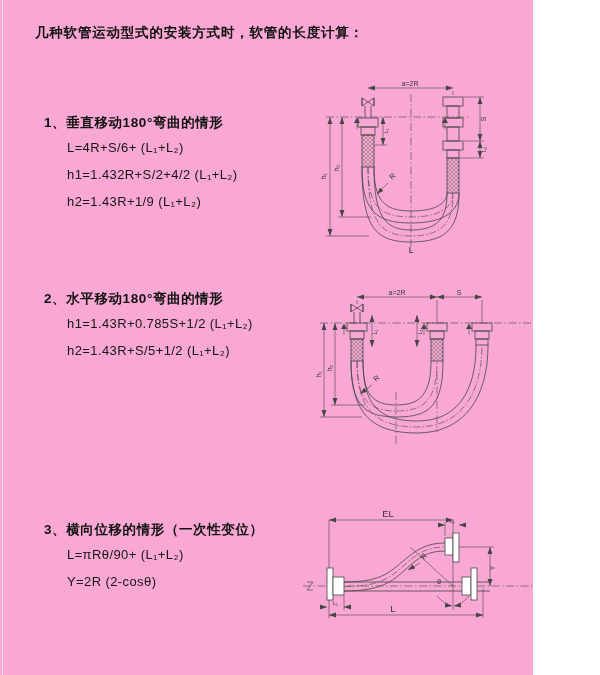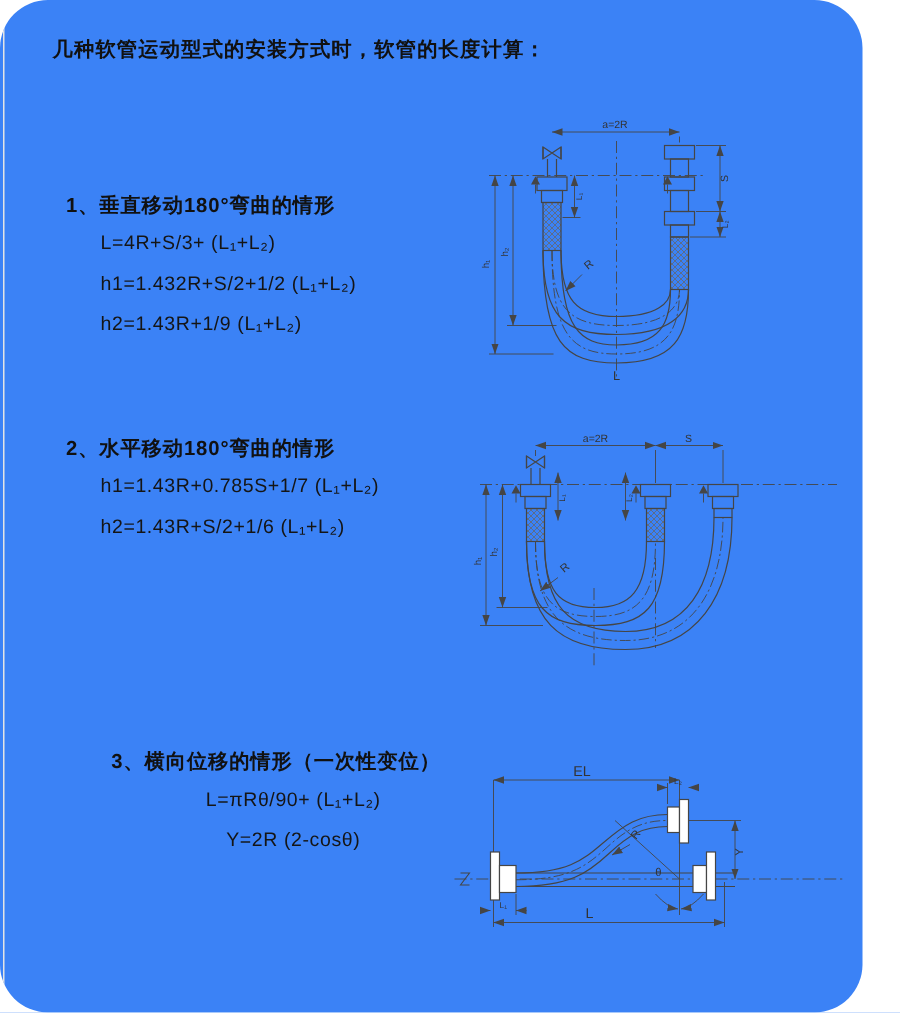--- a/index.html
+++ b/index.html
@@ -1,53 +1,53 @@
 <!DOCTYPE html>
 <html><head>
 <meta charset="utf-8">
 <style>
   html,body{margin:0;padding:0;background:#fff;}
-  .page{position:relative;width:575px;height:675px;background:#3b82f6;overflow:hidden;
-        font-family:"Liberation Sans","DejaVu Sans",sans-serif;color:#1c1c1c;border-radius:32px;}
+  .page{position:relative;width:533px;height:675px;background:#f9a8d4;overflow:hidden;
+        font-family:"Liberation Sans","DejaVu Sans",sans-serif;color:#1c1c1c;}
   .edge-line{position:absolute;left:2px;top:0;width:1px;height:675px;background:#e4e4e4;}
   .page-title{position:absolute;left:35px;top:24px;font-size:13.5px;font-weight:bold;
               letter-spacing:0.8px;color:#111;}
   .section{position:absolute;left:44px;width:280px;}
   .sec-heading{font-size:13.5px;font-weight:bold;line-height:17px;color:#111;letter-spacing:0.6px;}
   .formulas{margin:3px 0 0 23px;font-size:13px;line-height:27px;color:#151515;letter-spacing:0.4px;}
   .formula{white-space:pre;}
   .diag{position:absolute;}
   svg text{font-family:"Liberation Sans","DejaVu Sans",sans-serif;fill:#333;stroke:none;}
 </style>
 </head>
 <body>
 
 <div class="page">
   <div class="edge-line"></div>
 
   <div class="page-title">几种软管运动型式的安装方式时，软管的长度计算：</div>
 
-  <div class="section" style="top:114px;margin-top:14px;">
+  <div class="section" style="top:114px;">
     <div class="sec-heading">1、垂直移动180°弯曲的情形</div>
     <div class="formulas">
-      <div class="formula">L=4R+S/3+ (L₁+L₂)</div>
-      <div class="formula">h1=1.432R+S/2+1/2 (L₁+L₂)</div>
+      <div class="formula">L=4R+S/6+ (L₁+L₂)</div>
+      <div class="formula">h1=1.432R+S/2+4/2 (L₁+L₂)</div>
       <div class="formula">h2=1.43R+1/9 (L₁+L₂)</div>
     </div>
   </div>
 
   <div class="section" style="top:290px;">
     <div class="sec-heading">2、水平移动180°弯曲的情形</div>
     <div class="formulas">
-      <div class="formula">h1=1.43R+0.785S+1/7 (L₁+L₂)</div>
-      <div class="formula">h2=1.43R+S/2+1/6 (L₁+L₂)</div>
+      <div class="formula">h1=1.43R+0.785S+1/2 (L₁+L₂)</div>
+      <div class="formula">h2=1.43R+S/5+1/2 (L₁+L₂)</div>
     </div>
   </div>
 
-  <div class="section" style="top:499px;text-align:center;">
+  <div class="section" style="top:521px;">
     <div class="sec-heading">3、横向位移的情形（一次性变位）</div>
     <div class="formulas">
       <div class="formula">L=πRθ/90+ (L₁+L₂)</div>
       <div class="formula">Y=2R (2-cosθ)</div>
     </div>
   </div>
 
   <svg class="diag" style="left:312px;top:76px;" width="236" height="182" viewBox="0 0 236 182">
     <defs>
       <pattern id="d1h" width="4" height="4" patternUnits="userSpaceOnUse">

